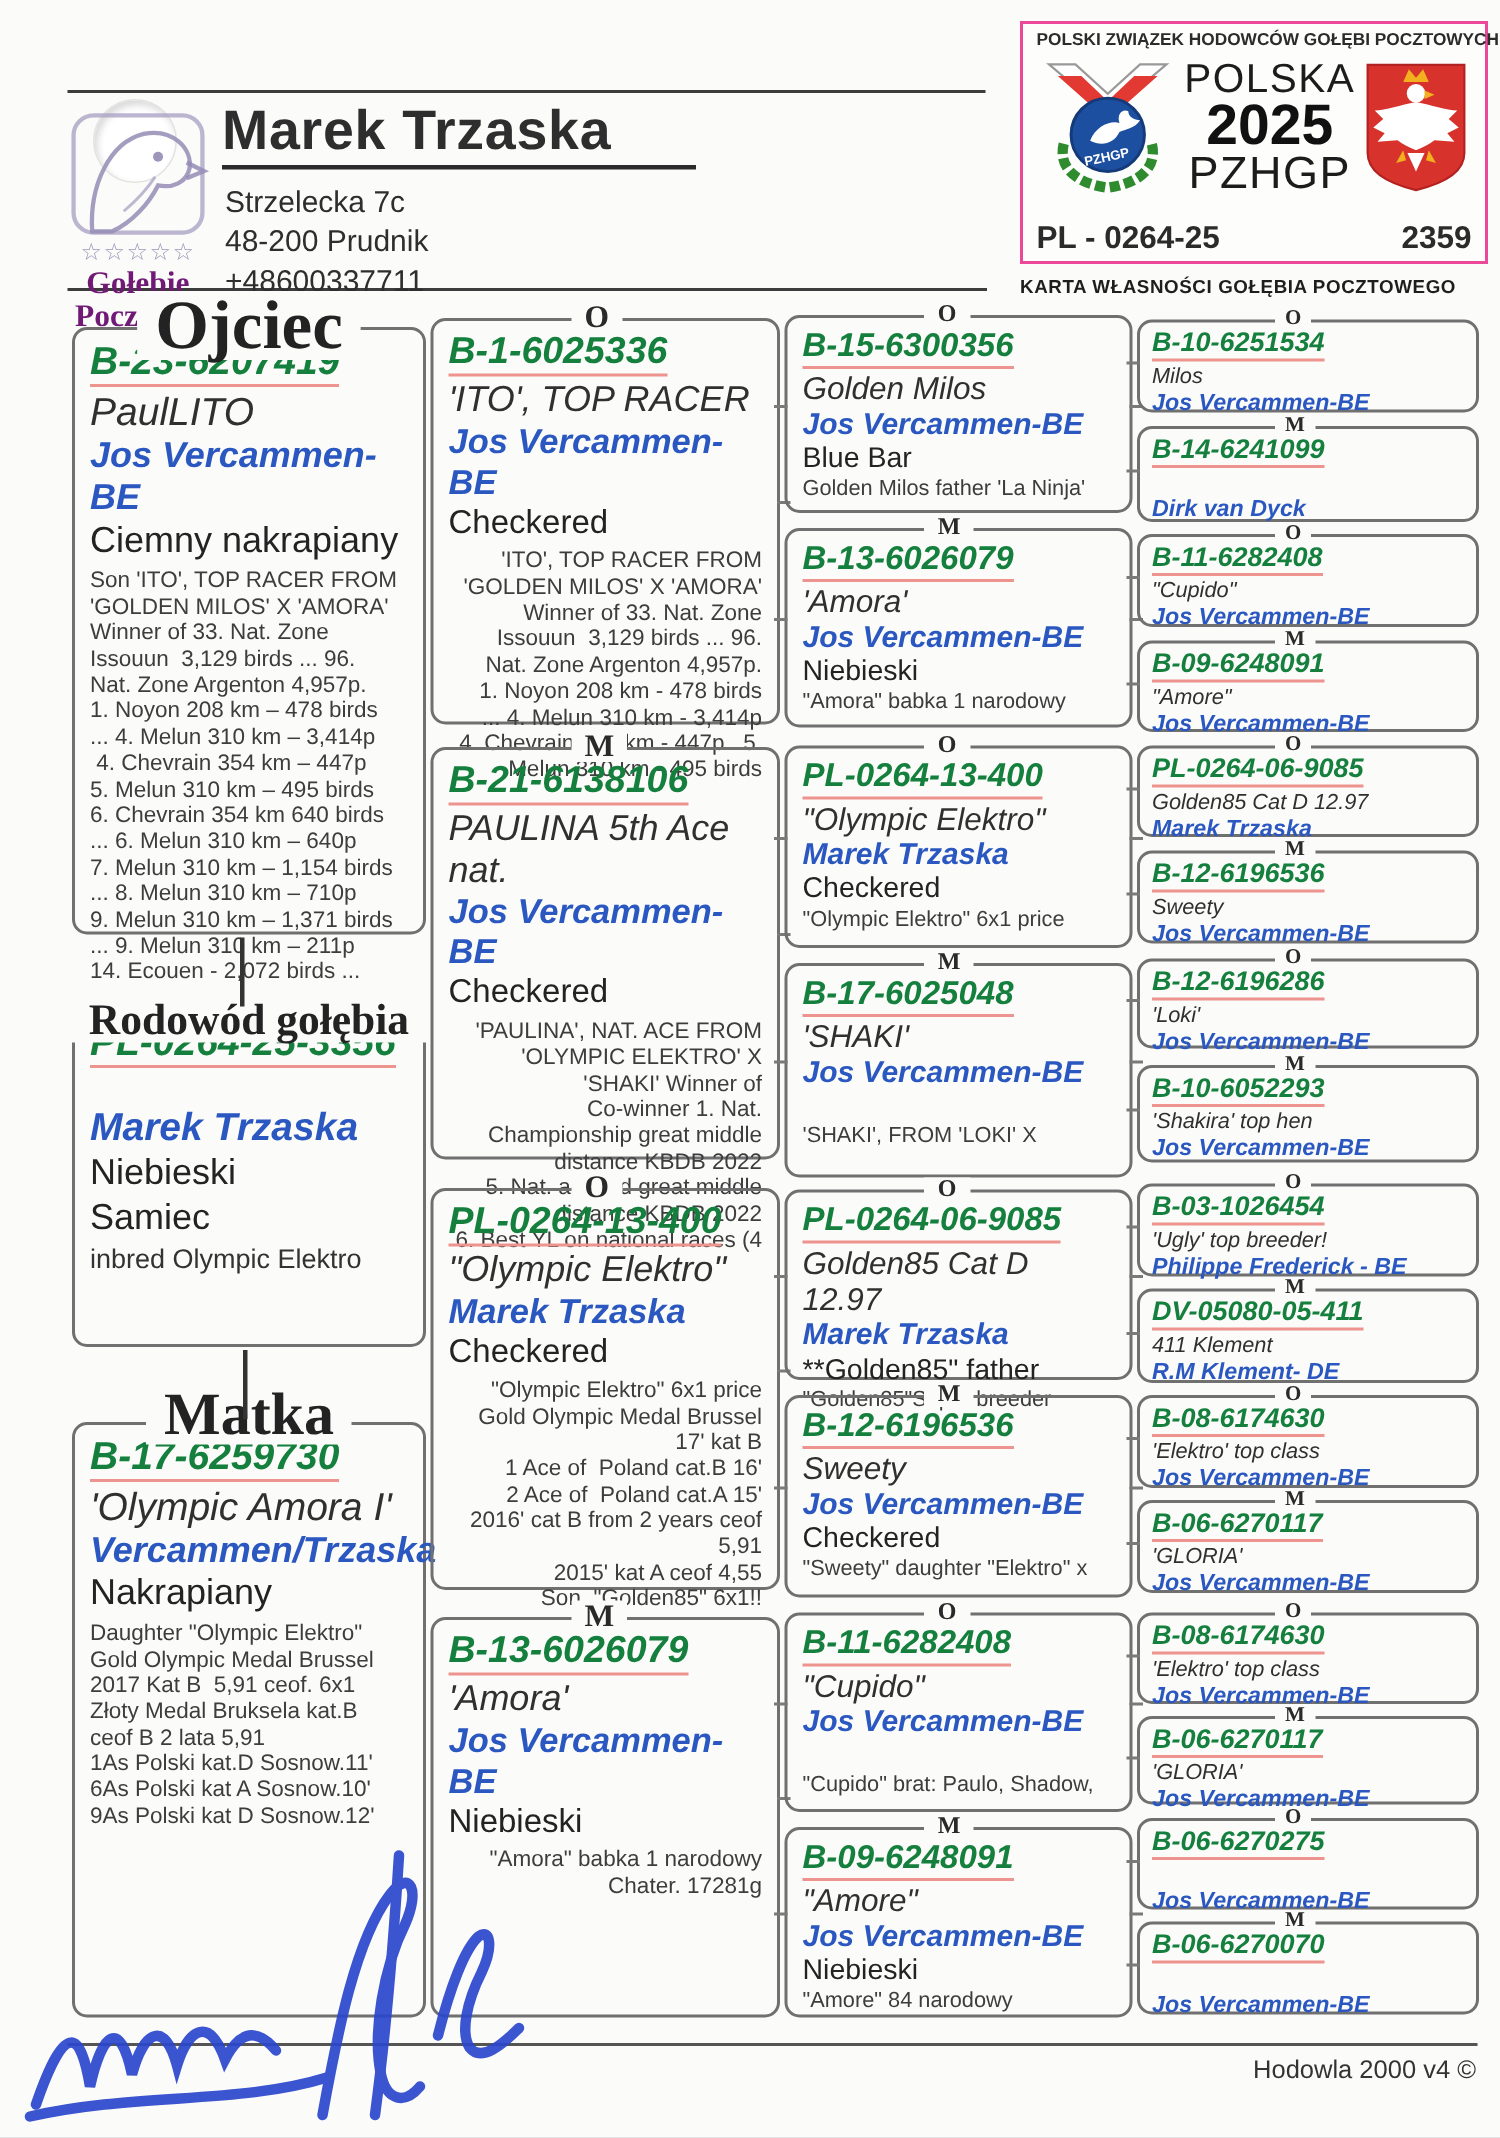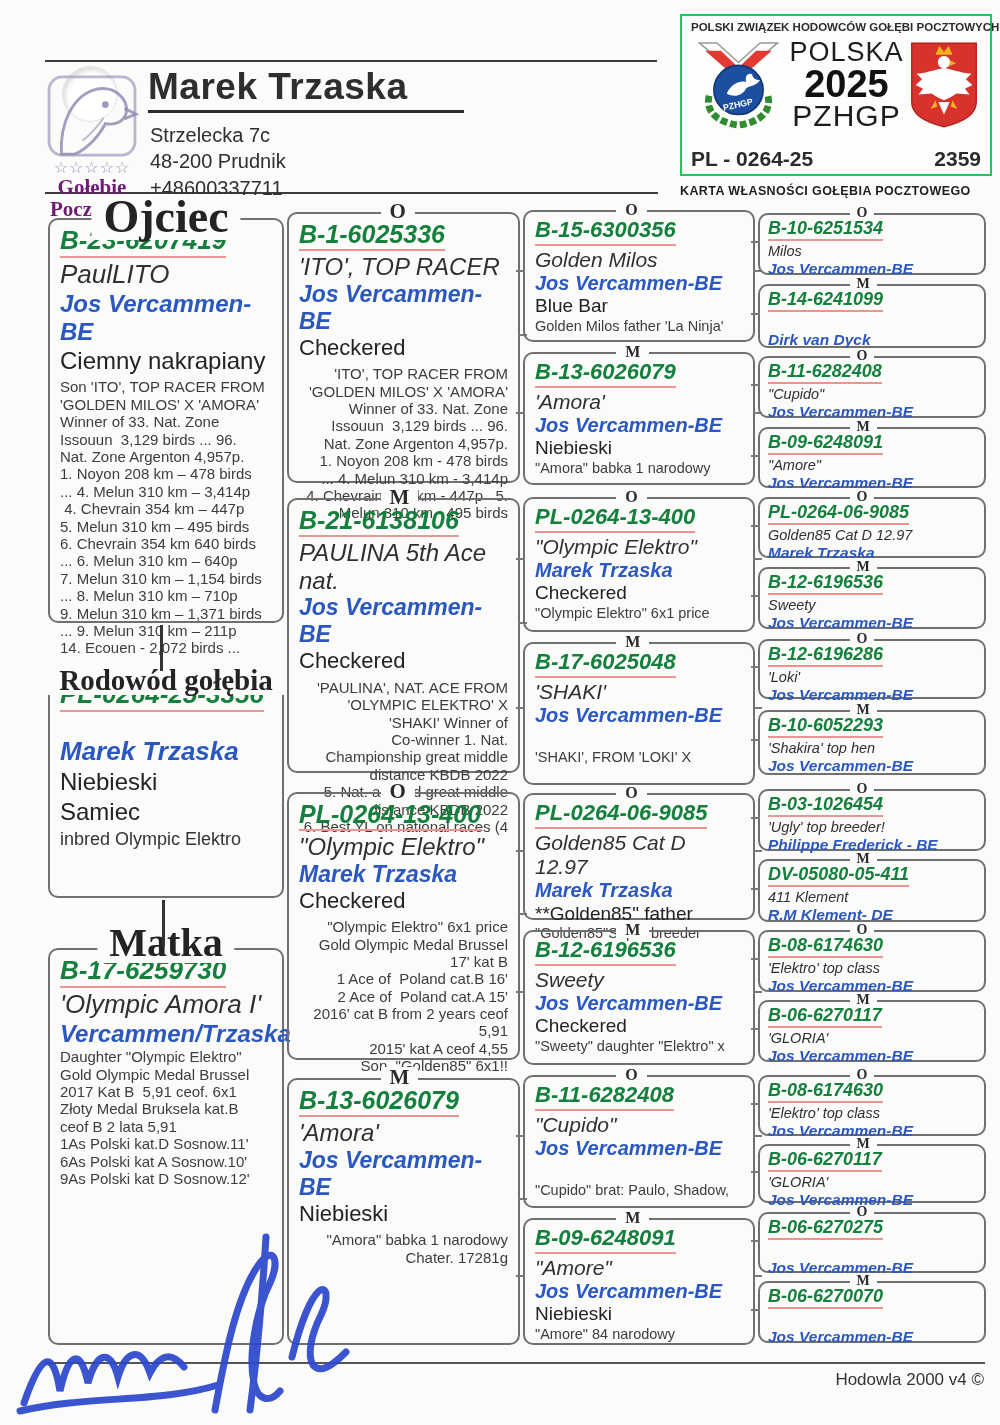--- a/index.html
+++ b/index.html
@@ -9,21 +9,21 @@
   .rule{position:absolute;background:#3c3c3c;height:2px;}
   .hole{position:absolute;left:62px;top:66px;width:54px;height:54px;border-radius:50%;
         background:#fff;border:1px solid #e2e2e0;box-shadow:inset 2px 3px 5px rgba(0,0,0,.15);}
   .logo-block{position:absolute;left:40px;top:74px;width:104px;text-align:center;}
   .logo-stars{font-size:16px;letter-spacing:1px;color:#9c95b8;line-height:1;margin-top:-2px;}
   .logo-name{font-family:"Liberation Serif",serif;font-weight:bold;font-size:21px;color:#701a75;line-height:1.05;}
   .owner-name{position:absolute;left:148px;top:66px;font-size:37px;font-weight:bold;letter-spacing:.5px;
               border-bottom:3px solid #2b2b2b;padding:0 56px 2px 0;color:#2e2e2e;}
   .owner-addr{position:absolute;left:150px;top:122px;font-size:20px;line-height:1.32;color:#2e2e2e;}
   
-  .fed{position:absolute;left:680px;top:14px;width:312px;height:162px;border:2px solid #22c55e;
+  .fed{position:absolute;left:680px;top:14px;width:312px;height:162px;border:2px solid #ec4899;
        background:#fdfdfc;box-sizing:border-box;padding:5px 9px 4px 9px;}
   .fed-title{font-size:11.5px;font-weight:bold;color:#2b2b2b;white-space:nowrap;}
   .fed-row{display:flex;justify-content:space-between;align-items:center;height:100px;margin-top:2px;}
   .fed-center{text-align:center;line-height:.95;}
   .fed-country{font-size:27px;color:#1c1c1c;letter-spacing:1px;}
   .fed-year{font-size:38px;font-weight:bold;color:#111;}
   .fed-org{font-size:30px;color:#1c1c1c;letter-spacing:1px;}
   .fed-bottom{display:flex;justify-content:space-between;font-size:21px;font-weight:bold;margin-top:12px;}
   .karta{position:absolute;left:680px;top:184px;width:320px;font-size:12.5px;font-weight:bold;
          letter-spacing:.4px;color:#1e1e1e;}
@@ -155,20 +155,21 @@
     <div class="subj-line">Niebieski</div>
     <div class="subj-line">Samiec</div>
     <div class="subj-note">inbred Olympic Elektro</div>
   </div>
 
   <div class="pbox c1" style="left:48px;top:948px;width:236px;height:397px;">
     <div class="ptitle" style="top:-27px;font-size:40px;">Matka</div>
     <div class="ring">B-17-6259730</div>
     <div class="pname">'Olympic Amora I'</div>
     <div class="breeder">Vercammen/Trzaska</div>
+    <div class="pcolor">Nakrapiany</div>
     <div class="pdesc">Daughter "Olympic Elektro"
 Gold Olympic Medal Brussel
 2017 Kat B  5,91 ceof. 6x1
 Złoty Medal Bruksela kat.B
 ceof B 2 lata 5,91
 1As Polski kat.D Sosnow.11'
 6As Polski kat A Sosnow.10'
 9As Polski kat D Sosnow.12'</div>
   </div>
 

